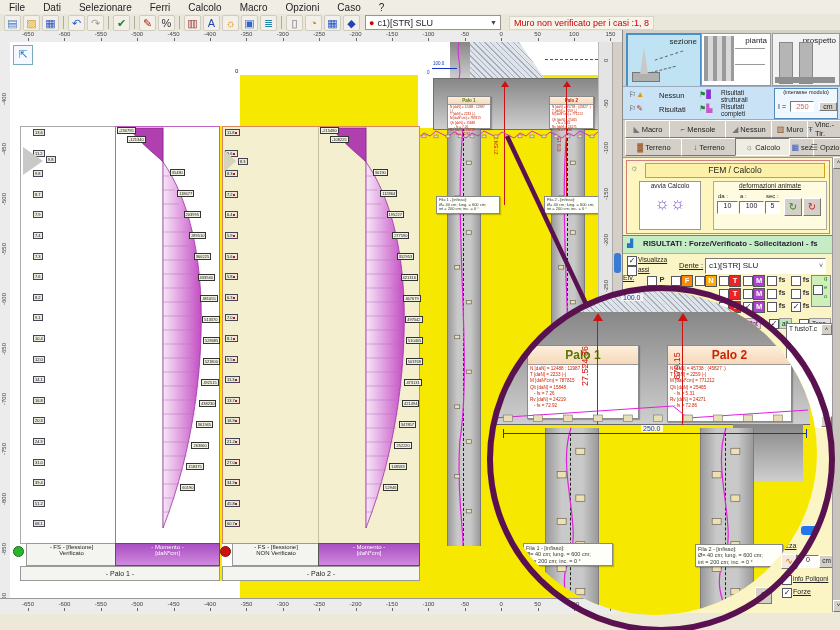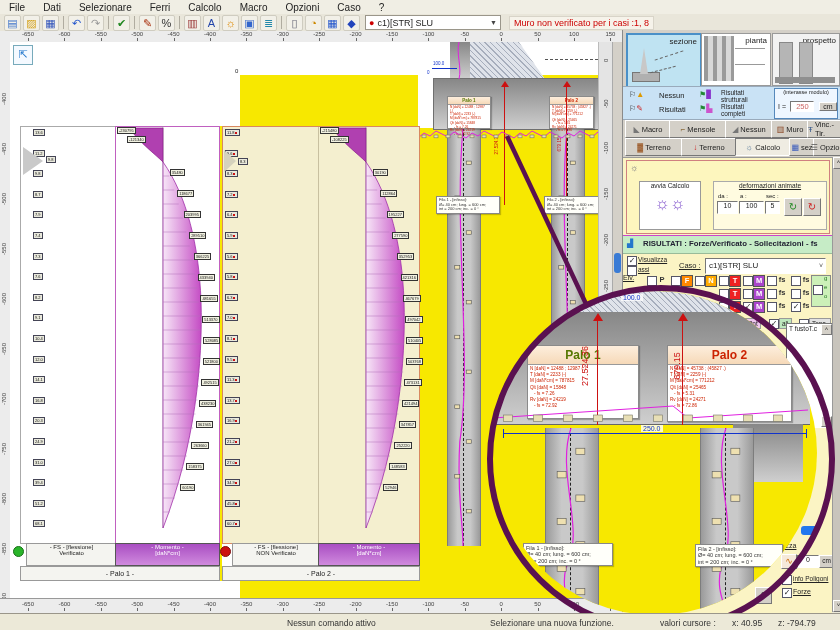--- a/index.html
+++ b/index.html
@@ -590,20 +590,21 @@
         <div class="tab" style="left: 190px; top: 18px; width: 28px;">
           <span style="color: rgb(85, 85, 85); font-size: 8px;">☰</span>
           <span>Opzioni</span>
         </div>
       </div>
 
     <div class="abs ybg" style="left:0;top:127px;width:209px;height:455px;border-top:1px solid #999;">
 
       <div class="abs" style="left:3px;top:2px;width:202px;height:72px;background:#fdf6be;border:1px solid #d08080;">
         <span class="abs" style="left:3px;top:2px;font-size:9px;color:#667;">☼</span>
+        <div class="abs" style="left:18px;top:2px;width:178px;height:13px;border:1px solid #d4a017;background:#fdf0a8;text-align:center;font-size:8.5px;line-height:13px;">FEM / Calcolo</div>
         <div class="abs" style="left:12px;top:20px;width:60px;height:47px;background:#fff;border:1px solid #999;text-align:center;">
           <div style="font-size:6.5px;">avvia Calcolo</div>
           <div style="font-size:17px;color:#8a5fd0;line-height:30px;">☼☼</div>
         </div>
         <div class="abs" style="left:86px;top:20px;width:112px;height:47px;background:#fffbe0;border:1px solid #aaa;">
           <div class="u" style="font-size:6.5px;text-align:center;">deformazioni animate</div>
           <span class="abs" style="left:4px;top:11px;font-size:6px;">da :</span>
           <span class="abs" style="left:26px;top:11px;font-size:6px;">a :</span>
           <span class="abs" style="left:52px;top:11px;font-size:6px;">sec :</span>
           <span class="abs sunken" style="left:3px;top:19px;width:19px;height:11px;font-size:7px;text-align:center;">10</span>
@@ -616,21 +617,21 @@
 
       <div class="abs" style="left:0;top:77px;width:209px;height:17px;background:#c6ecc6;border-top:1px solid #cc44cc;border-bottom:1px solid #9b9;">
         <span class="abs" style="left:4px;top:3px;font-size:8px;color:#2277cc;">▟</span>
         <span class="abs" style="left:20px;top:3px;font-size:7.8px;font-weight:bold;color:#223;">RISULTATI : Forze/Verificato - Sollecitazioni - fs</span>
       </div>
 
       <div class="chk" style="left:4px;top:98px;">✓</div>
       <span class="abs u" style="left:15px;top:98px;font-size:6.5px;">Visualizza</span>
       <div class="chk" style="left:4px;top:108px;"></div>
       <span class="abs u" style="left:15px;top:108px;font-size:6.5px;">assi</span>
-      <span class="abs u" style="left:56px;top:103px;font-size:7.5px;">Caso :</span>
+      <span class="abs u" style="left:56px;top:103px;font-size:7.5px;">Dente :</span>
       <div class="abs sunken" style="left:82px;top:100px;width:116px;height:14px;font-size:8px;line-height:13px;padding-left:3px;">
         <span>c1)[STR] SLU</span>
         <span class="abs" style="right:2px;top:0;font-size:7px;color:#555;">˅</span>
       </div>
 
       <div id="grid" class="abs" style="left:0;top:116px;width:209px;height:62px;">
           <div style="left: 4px; top: 2px; font-size: 7px; text-decoration: underline;">Elv.</div>
           <div class="chk" style="left: 24px; top: 2px;"></div>
           <div class="ltr" style="left: 34px; top: 1px; background: transparent; color: rgb(51, 51, 51); border: none;">P</div>
           <div class="chk" style="left: 48px; top: 2px;"></div>
@@ -788,21 +789,14 @@
         <div>int = 200 cm; inc. = 0 °</div>
       </div>
     <div class="abs tooltip" style="left:202px;top:253px;width:82px;font-size:5.5px;" id="fila2b">
         <div>Fila 2 - [infisso]:</div>
         <div>Ø= 40 cm; lung. = 600 cm;</div>
         <div>int = 200 cm; inc. = 0 °</div>
       </div>
   </div>
   <div class="abs circle-ring"></div>
 
-  <div class="abs statusbar">
-    <span class="abs" style="left:287px;top:4px;">Nessun comando attivo</span>
-    <span class="abs" style="left:490px;top:4px;">Selezionare una nuova funzione.</span>
-    <span class="abs" style="left:660px;top:4px;">valori cursore :</span>
-    <span class="abs" style="left:732px;top:4px;">x: 40.95</span>
-    <span class="abs" style="left:778px;top:4px;">z: -794.79</span>
-  </div>
 
 </div>
 
 </body></html>

